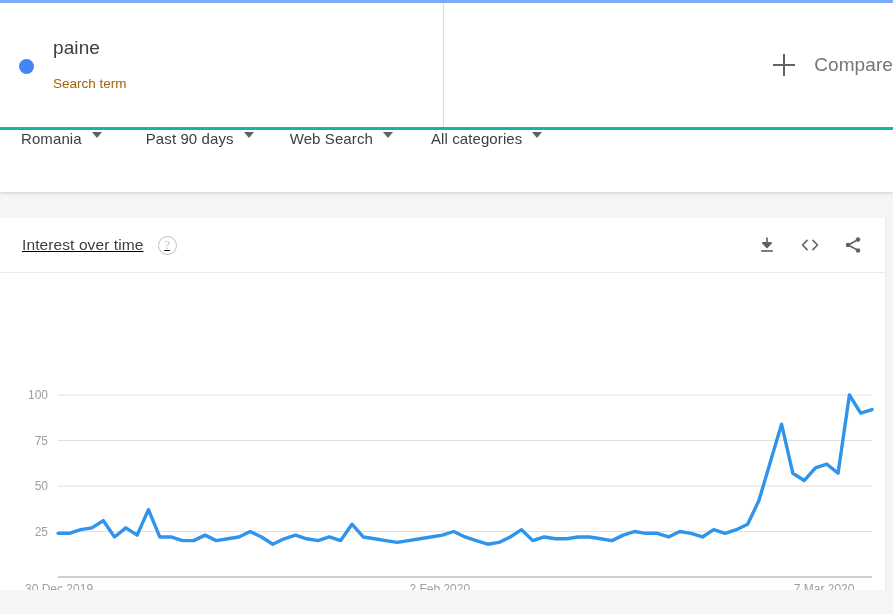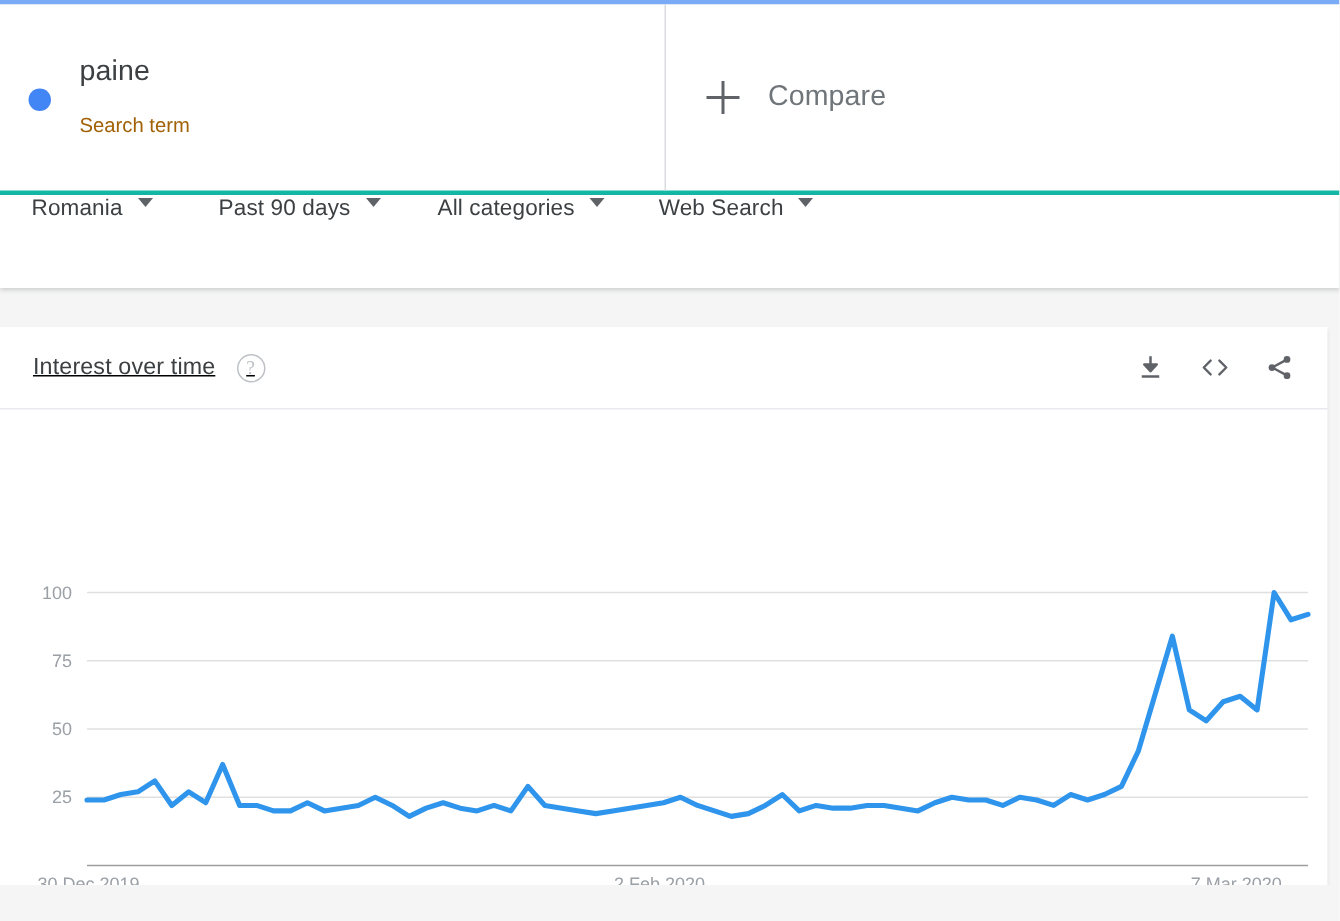--- a/index.html
+++ b/index.html
@@ -43,20 +43,21 @@
     font-size: 19px; color: #3c4043; line-height: 24px; font-weight: 400;
     letter-spacing: 0.1px;
   }
   .term-sub {
     font-size: 13.5px; color: #a16207; line-height: 20px; margin-top: 14px; text-align: right;
   }
   .compare-cell {
     flex: 1; height: 100%;
     display: flex; align-items: center; padding-left: 27px;
     cursor: pointer;
+    justify-content: flex-end;
   }
   .plus-icon {
     width: 22px; height: 22px; position: relative; margin-right: 19px;
     flex: 0 0 auto;
   }
   .plus-icon::before, .plus-icon::after {
     content: ""; position: absolute; background: #5f6368;
   }
   .plus-icon::before { left: 0; top: 10px; width: 22px; height: 2px; }
   .plus-icon::after { top: 0; left: 10px; height: 22px; width: 2px; }
@@ -156,26 +157,26 @@
 
   <div class="filter-bar">
     <div class="filter" id="filter-0">
       <span class="filter-label">Romania</span>
       <span class="caret"></span>
     </div>
     <div class="filter" id="filter-1">
       <span class="filter-label">Past 90 days</span>
       <span class="caret"></span>
     </div>
+    <div class="filter" id="filter-3">
+      <span class="filter-label">Web Search</span>
+      <span class="caret"></span>
+    </div>
     <div class="filter" id="filter-2">
       <span class="filter-label">All categories</span>
-      <span class="caret"></span>
-    </div>
-    <div class="filter" id="filter-3">
-      <span class="filter-label">Web Search</span>
       <span class="caret"></span>
     </div>
   </div>
 
   <div class="card">
 
     <div class="card-header">
       <span class="card-title">Interest over time</span>
       <span class="help-icon">?</span>
       <span class="header-spacer"></span>

